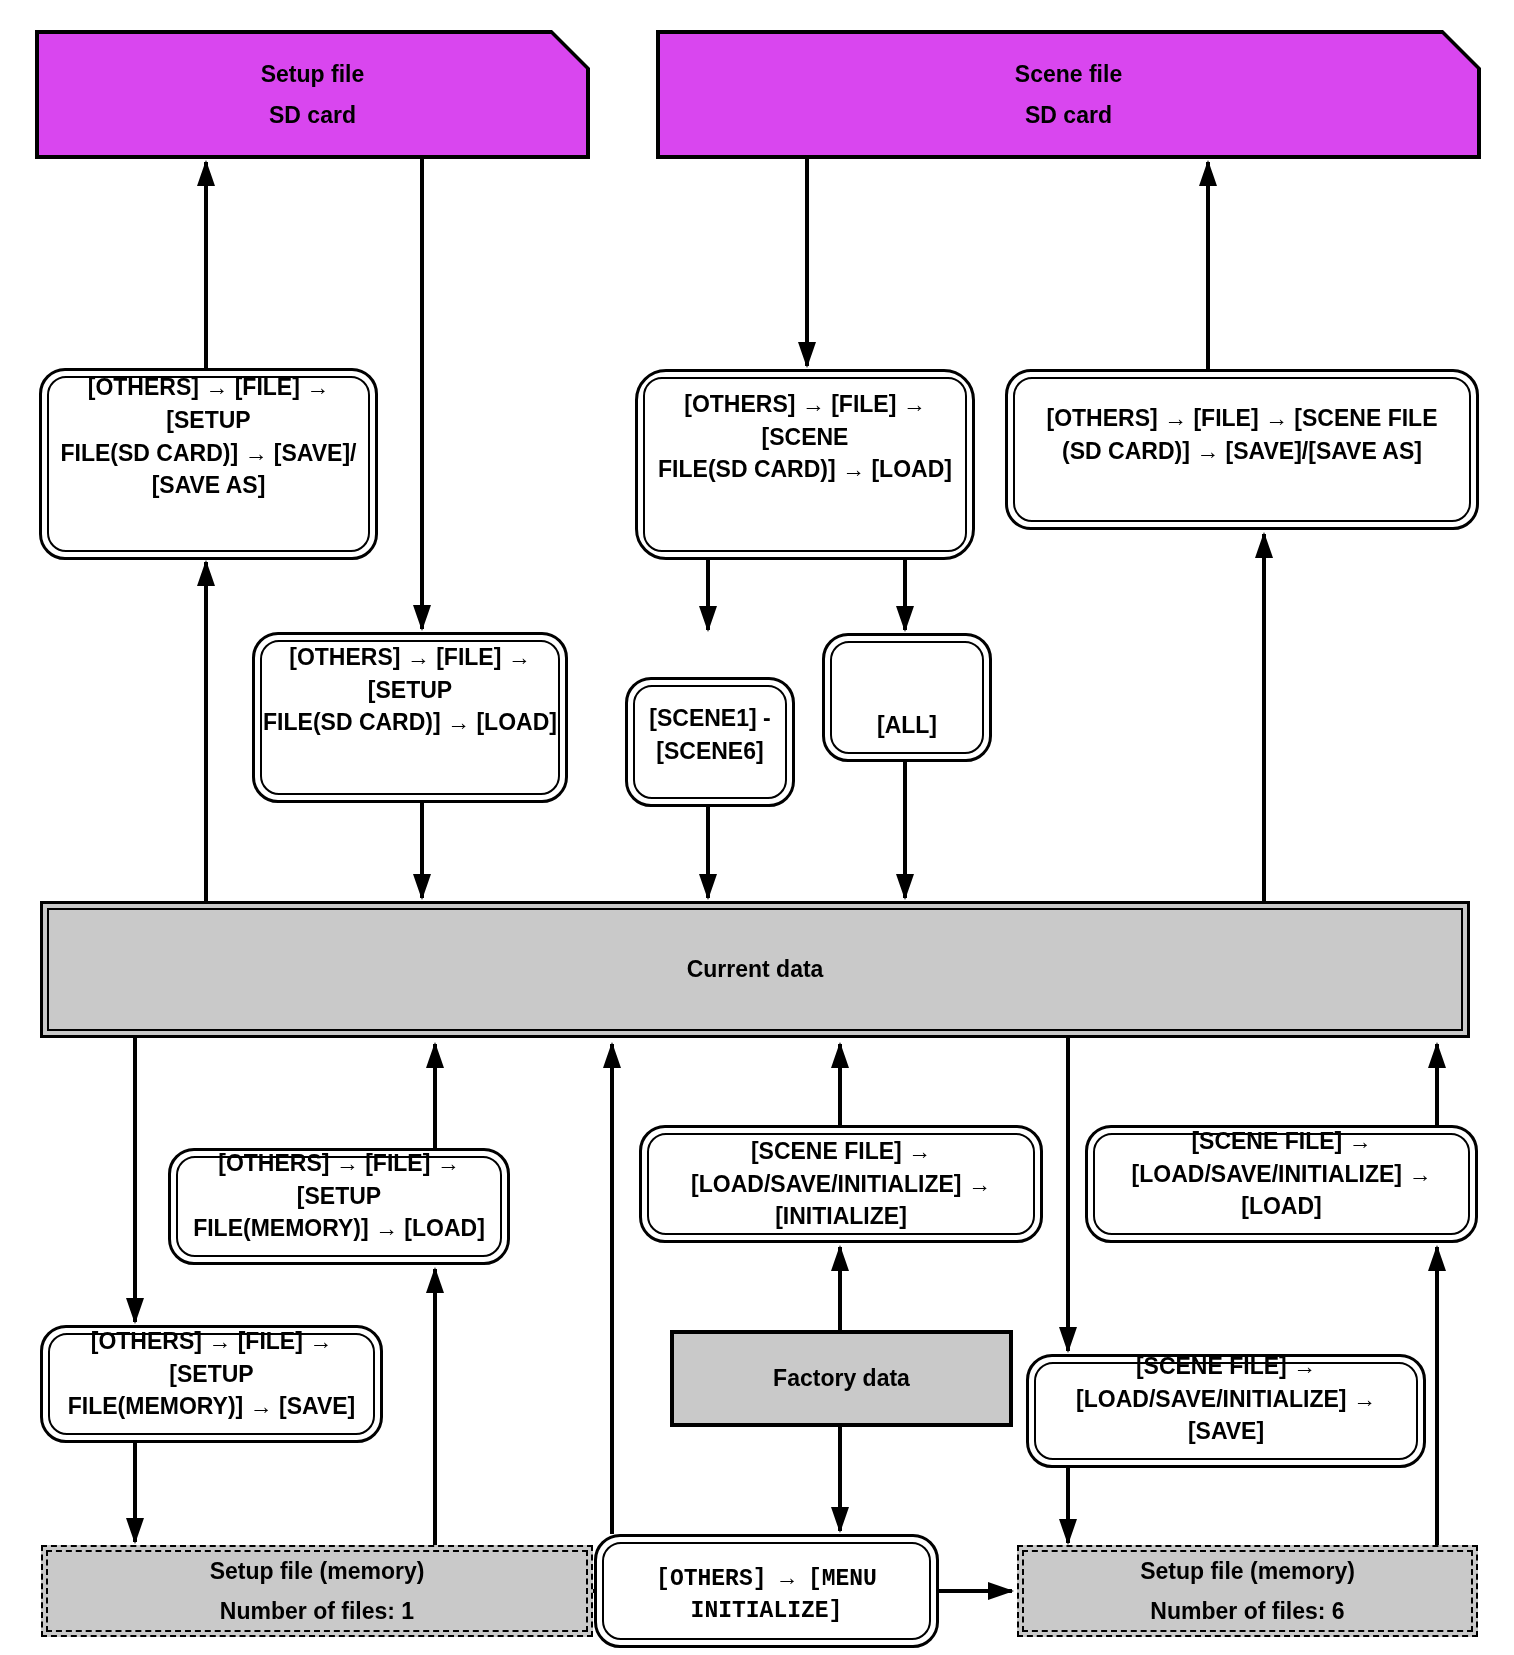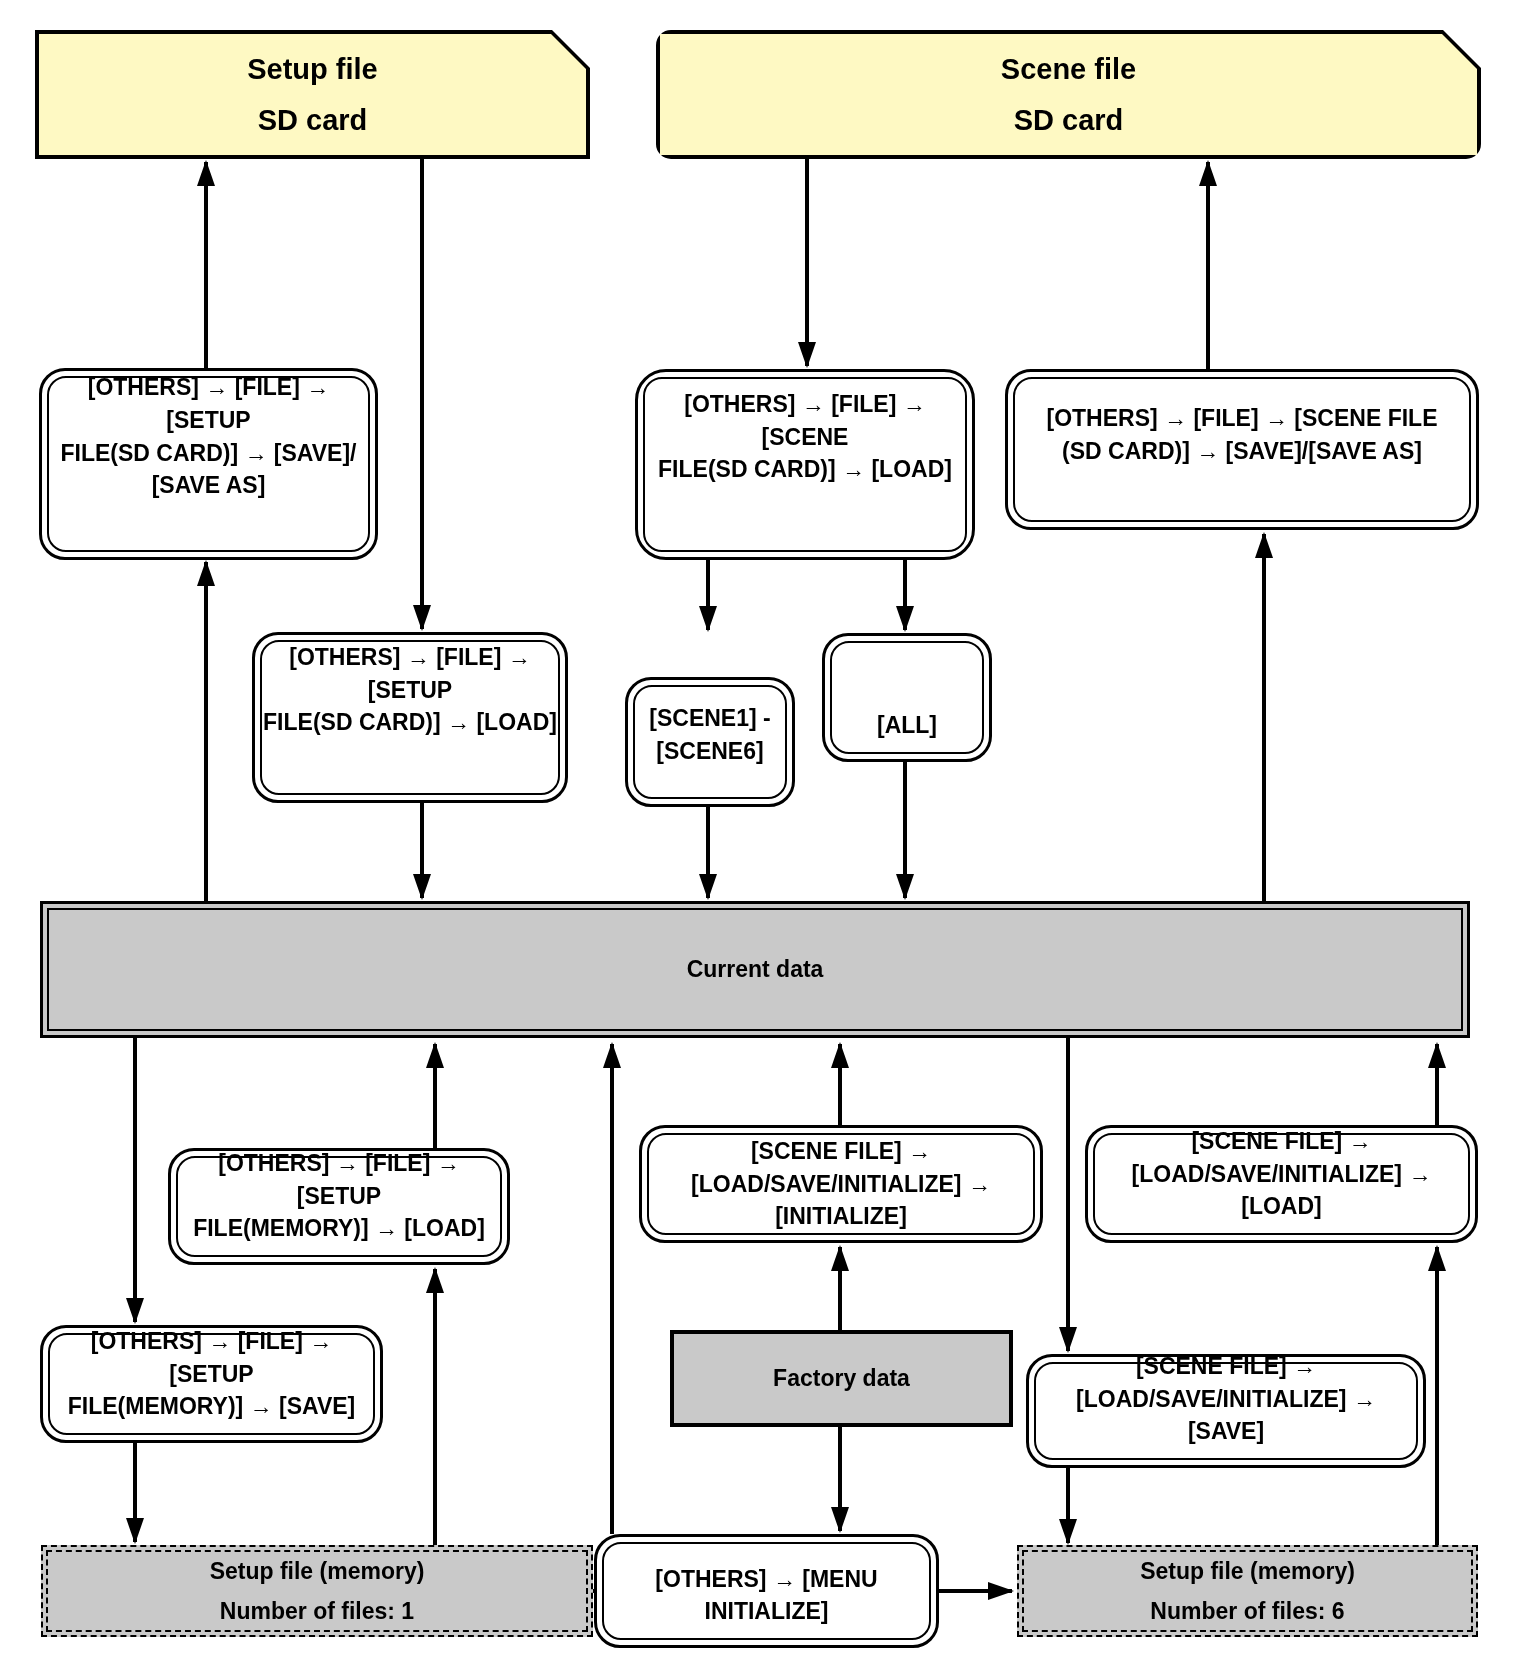--- a/index.html
+++ b/index.html
@@ -8,24 +8,24 @@
     font-family:"Liberation Sans","DejaVu Sans",sans-serif;
     font-weight:bold;color:#000;
   }
   svg.wires{position:absolute;left:0;top:0;width:1514px;height:1655px;}
   svg.wires line{stroke:#000;stroke-width:4;}
   svg.wires polygon{fill:#000;stroke:none;}
 
   
   .cutbox{position:absolute;background:#000;
     clip-path:polygon(0 0,calc(100% - 38px) 0,100% 38px,100% 100%,0 100%);}
-  .cutbox .fill{position:absolute;inset:4px;background:#fef9c3;
+  .cutbox .fill{position:absolute;inset:4px;background:#d946ef;
     clip-path:polygon(0 0,calc(100% - 35px) 0,100% 35px,100% 100%,0 100%);
     display:flex;flex-direction:column;align-items:center;justify-content:center;
-    text-align:center;font-size:29px;line-height:1.75;}
+    text-align:center;font-size:23px;line-height:1.75;}
 
   
   .bar{position:absolute;background:#c9c9c9;border:3px solid #000;box-sizing:border-box;}
   .bar .in{position:absolute;inset:4px;border:2px solid #000;background:#c9c9c9;
     display:flex;align-items:center;justify-content:center;font-size:23px;}
 
   
   .plain{position:absolute;background:#c9c9c9;border:4px solid #000;box-sizing:border-box;
     display:flex;align-items:center;justify-content:center;font-size:23px;text-align:center;}
 
@@ -133,21 +133,21 @@
         <polygon points="1014,1591 988,1582 988,1600"></polygon>
     </g>
   </svg>
 
   <div class="cutbox" style="left:35px;top:30px;width:555px;height:129px;">
     <div class="fill">
       <span>Setup file</span>
       <span>SD card</span>
     </div>
   </div>
-  <div class="cutbox" style="left:656px;top:30px;width:825px;height:129px;border-radius:15px;">
+  <div class="cutbox" style="left:656px;top:30px;width:825px;height:129px;">
     <div class="fill">
       <span>Scene file</span>
       <span>SD card</span>
     </div>
   </div>
 
   <div class="rbox pb55" style="left:39px;top:368px;width:339px;height:192px;">
     <div class="in">
         <span>
       <span>[OTHERS] → [FILE] → [SETUP</span><br>
@@ -240,21 +240,21 @@
       <span>[SCENE FILE] →</span><br>
       <span>[LOAD/SAVE/INITIALIZE] → [SAVE]</span>
     </span>
       </div>
   </div>
 
   <div class="plain" style="left:670px;top:1330px;width:343px;height:97px;">
     <span>Factory data</span>
   </div>
 
-  <div class="rbox pb10" style="left:594px;top:1534px;width:345px;height:114px;">
+  <div class="rbox pb10" style="left:594px;top:1534px;width:345px;height:114px;font-family:Liberation Mono, monospace;">
     <div class="in">
         <span>
       <span>[OTHERS] → [MENU</span><br>
       <span>INITIALIZE]</span>
     </span>
       </div>
   </div>
 
   <div class="mem" style="left:41px;top:1545px;width:552px;height:92px;">
     <div class="in">

